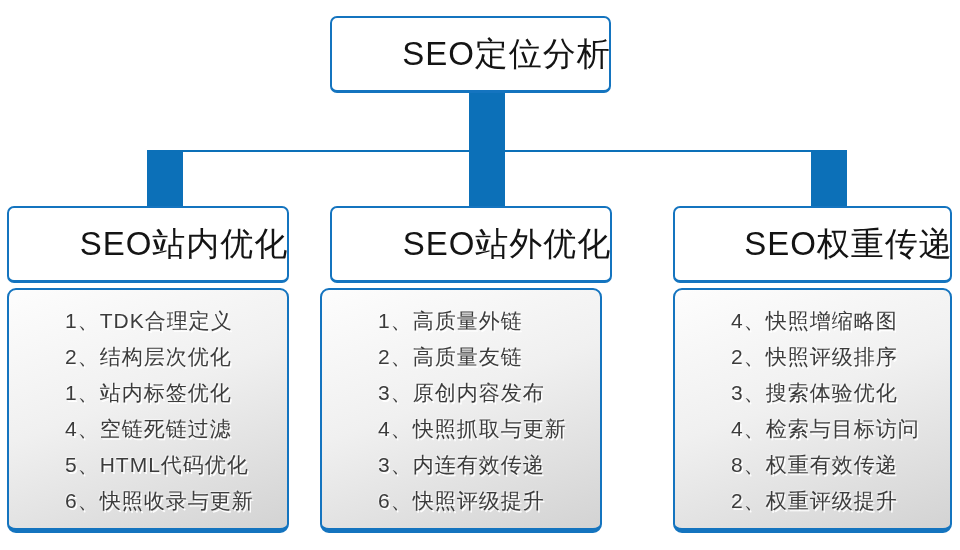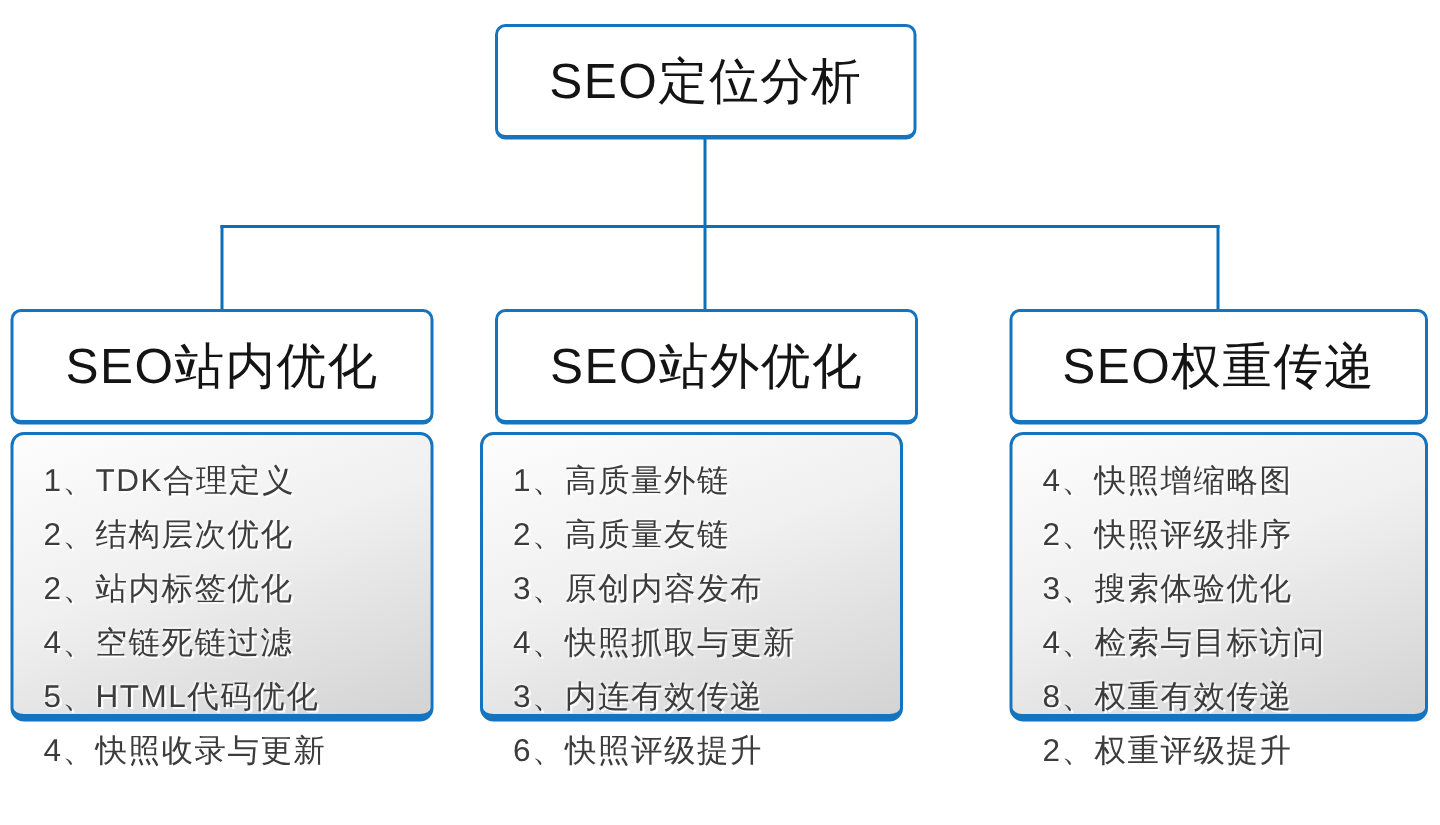--- a/index.html
+++ b/index.html
@@ -4,21 +4,21 @@
 <style>
   :root {
     --connector: #0c70b8;
     --node-border: #1474bf;
     --panel-top: #fdfdfd;
     --panel-mid: #f0f0f0;
     --panel-bottom: #d3d3d3;
     --title-text: #141414;
     --item-text: #3c3c3c;
   }
-  * { box-sizing: border-box; }
+  * { box-sizing: border-box; padding-left: 36px; }
   html, body { margin: 0; padding: 0; }
   body {
     width: 960px; height: 550px;
     background: #ffffff;
     font-family: "Liberation Sans", sans-serif;
     overflow: hidden;
   }
   .canvas { position: relative; width: 960px; height: 550px; }
 
   .line { position: absolute; background: var(--connector); }
@@ -38,21 +38,21 @@
     white-space: nowrap;
   }
 
   .root-box { left: 330px; top: 16px; width: 281px; height: 77px; }
 
   .branch-title { top: 206px; height: 77px; }
 
   .branch-list {
     position: absolute;
     top: 288px;
-    height: 193px;
+    height: 245px;
     border: 2px solid var(--node-border);
     border-bottom-width: 5px;
     border-radius: 9px;
     background: linear-gradient(160deg, var(--panel-top) 0%, var(--panel-mid) 45%, var(--panel-bottom) 100%);
     padding: 13px 6px 0 20px;
   }
   .list-item {
     font-size: 21px;
     line-height: 36px;
     color: var(--item-text);
@@ -75,24 +75,24 @@
   <div class="node-box root-box">
     <span>SEO定位分析</span>
   </div>
 
   <div class="node-box branch-title" style="left:7px; width:282px;">
     <span>SEO站内优化</span>
   </div>
   <div class="branch-list" style="left:7px; width:282px;">
     <div class="list-item">1、TDK合理定义</div>
     <div class="list-item">2、结构层次优化</div>
-    <div class="list-item">2、站内标签优化</div>
+    <div class="list-item">1、站内标签优化</div>
     <div class="list-item">4、空链死链过滤</div>
     <div class="list-item">5、HTML代码优化</div>
-    <div class="list-item">4、快照收录与更新</div>
+    <div class="list-item">6、快照收录与更新</div>
   </div>
 
   <div class="node-box branch-title" style="left:330px; width:282px;">
     <span>SEO站外优化</span>
   </div>
   <div class="branch-list" style="left:320px; width:282px;">
     <div class="list-item">1、高质量外链</div>
     <div class="list-item">2、高质量友链</div>
     <div class="list-item">3、原创内容发布</div>
     <div class="list-item">4、快照抓取与更新</div>

